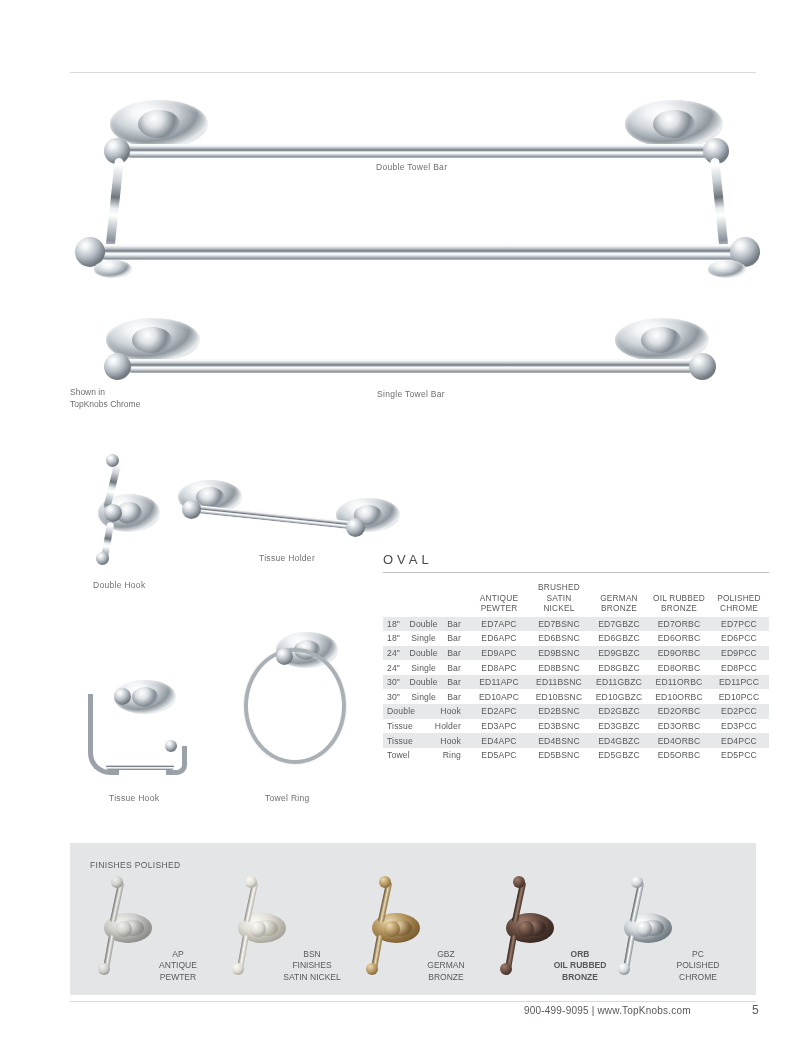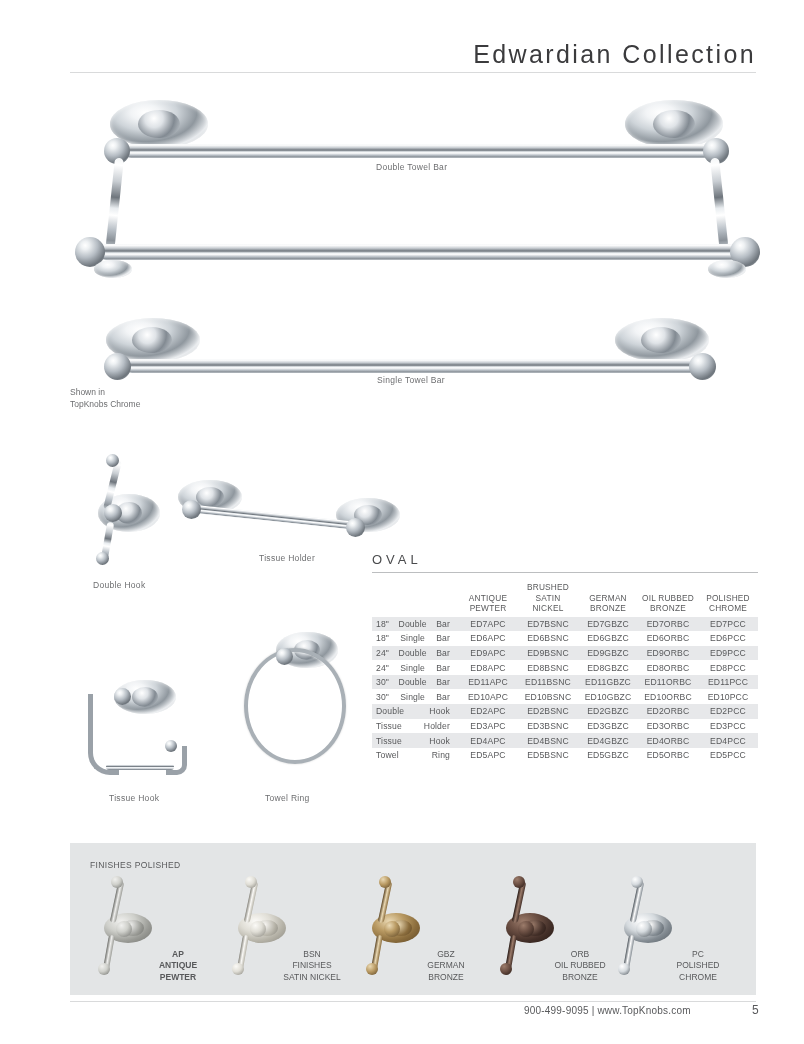--- a/index.html
+++ b/index.html
@@ -77,21 +77,21 @@
     position: absolute;
     font-size: 8.5px;
     color: #6d6e70;
     line-height: 12px;
     white-space: pre-line;
   }
 
   
   .oval-section {
     position: absolute;
-    left: 372px; top: 552px;
+    left: 383px; top: 552px;
     width: 386px;
   }
   .oval-heading {
     font-size: 13px;
     letter-spacing: 4px;
     color: #4a4b4d;
     font-weight: 400;
   }
   .oval-rule {
     margin-top: 5px;
@@ -184,21 +184,20 @@
     position: absolute;
     left: 752px; top: 1003px;
     font-size: 12px;
     color: #58595b;
   }
 </style>
 </head>
 <body>
 
 <div class="page-header">
-  <div class="collection-title">Edwardian Collection</div>
   <div class="header-rule"></div>
 </div>
 
 <div style="position:absolute;left:70px;top:92px;width:700px;height:190px;">
 
   <div class="rosette" style="position:absolute;left:40px;top:8px;width:98px;height:48px;">
     <div class="rosette-inner" style="left:28px;top:10px;width:42px;height:28px;"></div>
   </div>
 
   <div class="rosette" style="position:absolute;left:555px;top:8px;width:98px;height:48px;">
@@ -225,21 +224,21 @@
   <div class="rosette" style="position:absolute;left:18px;top:6px;width:94px;height:44px;">
     <div class="rosette-inner" style="left:26px;top:9px;width:40px;height:26px;"></div>
   </div>
   <div class="rosette" style="position:absolute;left:527px;top:6px;width:94px;height:44px;">
     <div class="rosette-inner" style="left:26px;top:9px;width:40px;height:26px;"></div>
   </div>
   <div class="chrome-bar" style="position:absolute;left:38px;top:47px;width:570px;height:14px;"></div>
   <div class="chrome-ball" style="position:absolute;left:16px;top:41px;width:27px;height:27px;"></div>
   <div class="chrome-ball" style="position:absolute;left:601px;top:41px;width:27px;height:27px;"></div>
 </div>
-<div class="art-label" style="left:377px;top:375px;">Single Towel Bar</div>
+<div class="art-label" style="left:377px;top:389px;">Single Towel Bar</div>
 <div class="shown-in" style="left:70px;top:386px;">Shown in
 TopKnobs Chrome</div>
 
 <div style="position:absolute;left:82px;top:452px;width:90px;height:120px;">
   <div class="rosette" style="position:absolute;left:16px;top:42px;width:62px;height:38px;">
     <div class="rosette-inner" style="left:18px;top:8px;width:26px;height:22px;"></div>
   </div>
   <div class="chrome-bar" style="position:absolute;left:27px;top:8px;width:7px;height:50px;transform:rotate(14deg);"></div>
   <div class="chrome-ball" style="position:absolute;left:24px;top:2px;width:13px;height:13px;"></div>
   <div class="chrome-bar" style="position:absolute;left:22px;top:70px;width:7px;height:38px;transform:rotate(10deg);"></div>
@@ -390,21 +389,21 @@
           <td>ED5ORBC</td>
           <td>ED5PCC</td>
         </tr>
       </tbody>
   </table>
 </div>
 
 <div class="finishes-panel">
   <div class="finishes-title">FINISHES POLISHED</div>
   <div id="finishes-list">
-      <div class="finish-item" style="left: 14px; font-weight: bold;">
+      <div class="finish-item" style="left: 14px;">
         <div class="hook-art">
           <div style="position:absolute;left:12px;top:38px;width:48px;height:30px;border-radius:50%;background:radial-gradient(ellipse at 36% 28%, #f0f0ee 0%, #cfd0cb 34%, #9b9c97 64%, #6e6f6b 100%);"></div>
           <div style="position:absolute;left:30px;top:45px;width:22px;height:16px;border-radius:50%;background:radial-gradient(circle at 38% 30%, #f0f0ee 0%, #9b9c97 60%, #6e6f6b 100%);"></div>
           <div style="position:absolute;left:22px;top:6px;width:6px;height:42px;border-radius:3px;transform:rotate(12deg);background:linear-gradient(to right, #6e6f6b, #f0f0ee, #9b9c97);"></div>
           <div style="position:absolute;left:19px;top:1px;width:12px;height:12px;border-radius:50%;background:radial-gradient(circle at 34% 28%, #f0f0ee 0%, #cfd0cb 45%, #6e6f6b 100%);"></div>
           <div style="position:absolute;left:14px;top:60px;width:6px;height:34px;border-radius:3px;transform:rotate(10deg);background:linear-gradient(to right, #6e6f6b, #f0f0ee, #9b9c97);"></div>
           <div style="position:absolute;left:6px;top:88px;width:12px;height:12px;border-radius:50%;background:radial-gradient(circle at 34% 28%, #f0f0ee 0%, #cfd0cb 45%, #6e6f6b 100%);"></div>
           <div style="position:absolute;left:24px;top:46px;width:16px;height:16px;border-radius:50%;background:radial-gradient(circle at 34% 28%, #f0f0ee 0%, #cfd0cb 42%, #6e6f6b 100%);"></div>
         </div>
         <div class="finish-caption">AP
@@ -432,21 +431,21 @@
           <div style="position:absolute;left:22px;top:6px;width:6px;height:42px;border-radius:3px;transform:rotate(12deg);background:linear-gradient(to right, #5c4524, #ead9b4, #8a6c3c);"></div>
           <div style="position:absolute;left:19px;top:1px;width:12px;height:12px;border-radius:50%;background:radial-gradient(circle at 34% 28%, #ead9b4 0%, #b99a63 45%, #5c4524 100%);"></div>
           <div style="position:absolute;left:14px;top:60px;width:6px;height:34px;border-radius:3px;transform:rotate(10deg);background:linear-gradient(to right, #5c4524, #ead9b4, #8a6c3c);"></div>
           <div style="position:absolute;left:6px;top:88px;width:12px;height:12px;border-radius:50%;background:radial-gradient(circle at 34% 28%, #ead9b4 0%, #b99a63 45%, #5c4524 100%);"></div>
           <div style="position:absolute;left:24px;top:46px;width:16px;height:16px;border-radius:50%;background:radial-gradient(circle at 34% 28%, #ead9b4 0%, #b99a63 42%, #5c4524 100%);"></div>
         </div>
         <div class="finish-caption">GBZ
 GERMAN
 BRONZE</div>
       </div>
-      <div class="finish-item" style="left: 416px;">
+      <div class="finish-item" style="left: 416px; font-weight: bold;">
         <div class="hook-art">
           <div style="position:absolute;left:12px;top:38px;width:48px;height:30px;border-radius:50%;background:radial-gradient(ellipse at 36% 28%, #9c7c6b 0%, #6b4f43 34%, #432f28 64%, #241713 100%);"></div>
           <div style="position:absolute;left:30px;top:45px;width:22px;height:16px;border-radius:50%;background:radial-gradient(circle at 38% 30%, #9c7c6b 0%, #432f28 60%, #241713 100%);"></div>
           <div style="position:absolute;left:22px;top:6px;width:6px;height:42px;border-radius:3px;transform:rotate(12deg);background:linear-gradient(to right, #241713, #9c7c6b, #432f28);"></div>
           <div style="position:absolute;left:19px;top:1px;width:12px;height:12px;border-radius:50%;background:radial-gradient(circle at 34% 28%, #9c7c6b 0%, #6b4f43 45%, #241713 100%);"></div>
           <div style="position:absolute;left:14px;top:60px;width:6px;height:34px;border-radius:3px;transform:rotate(10deg);background:linear-gradient(to right, #241713, #9c7c6b, #432f28);"></div>
           <div style="position:absolute;left:6px;top:88px;width:12px;height:12px;border-radius:50%;background:radial-gradient(circle at 34% 28%, #9c7c6b 0%, #6b4f43 45%, #241713 100%);"></div>
           <div style="position:absolute;left:24px;top:46px;width:16px;height:16px;border-radius:50%;background:radial-gradient(circle at 34% 28%, #9c7c6b 0%, #6b4f43 42%, #241713 100%);"></div>
         </div>
         <div class="finish-caption">ORB

